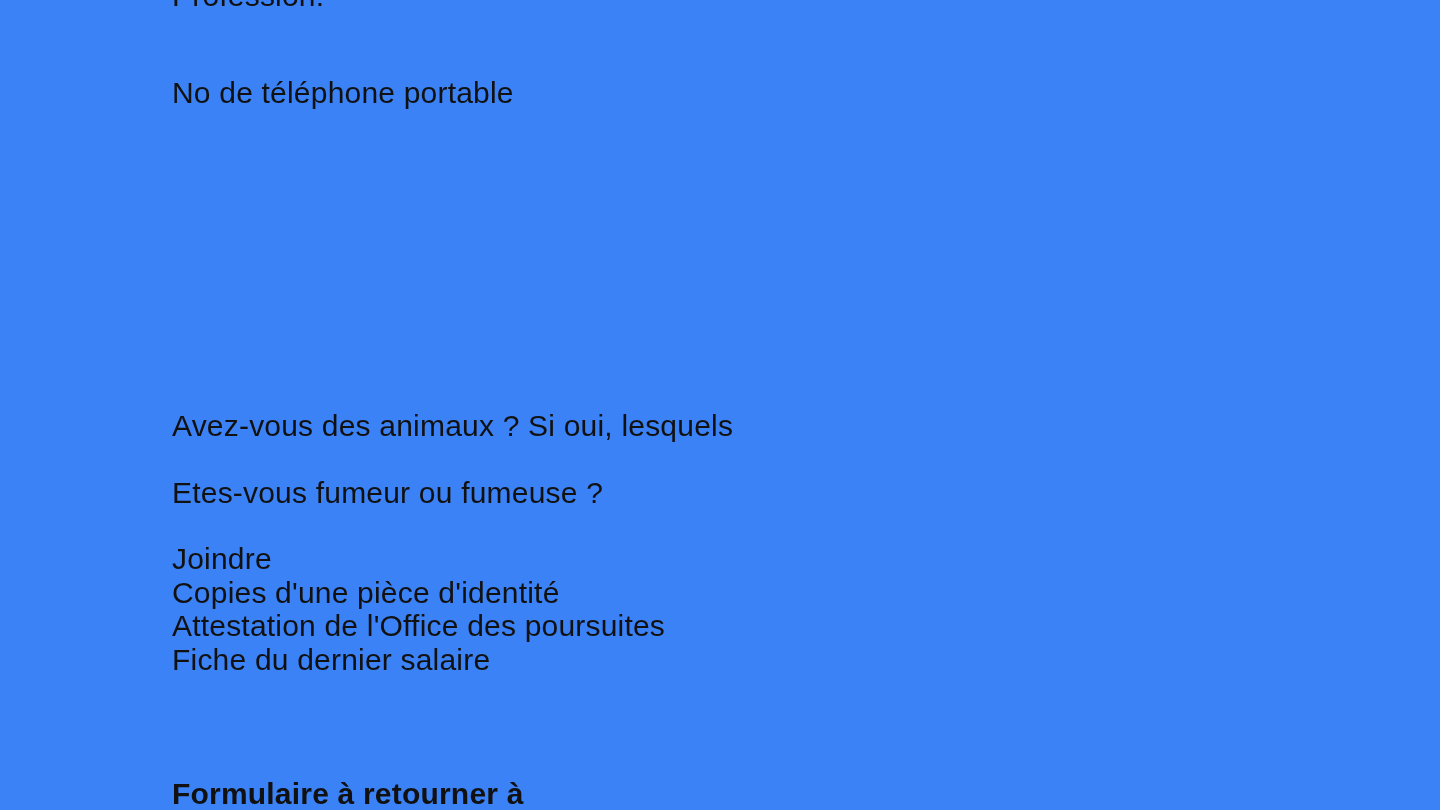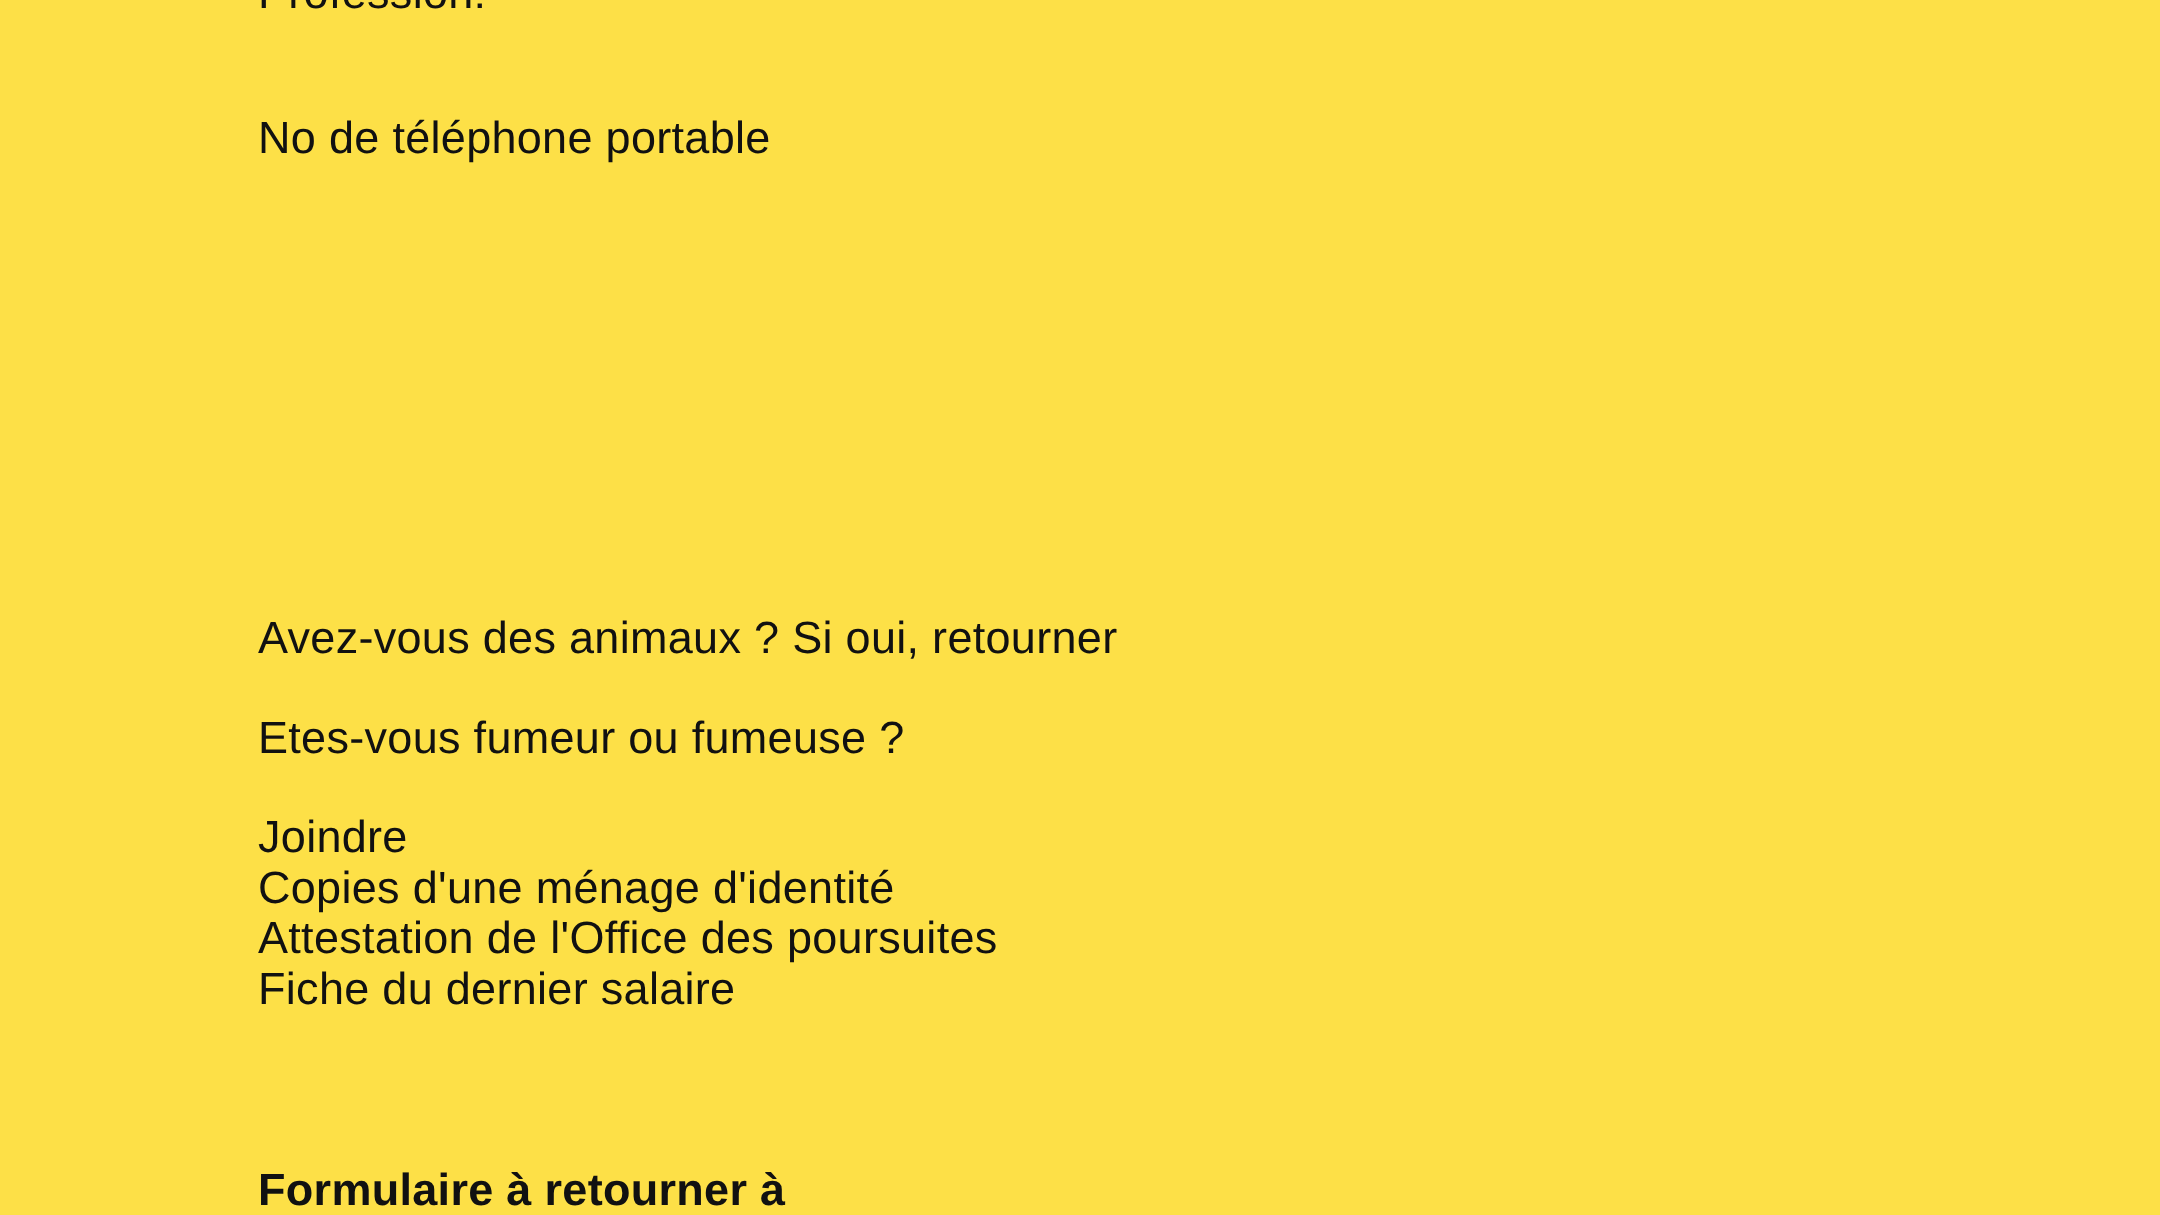--- a/index.html
+++ b/index.html
@@ -7,21 +7,21 @@
     width: 1440px;
     height: 810px;
     overflow: hidden;
     background: #ffffff;
     font-family: "Liberation Sans", sans-serif;
   }
   .page {
     position: relative;
     width: 1440px;
     height: 810px;
-    background: #fde047;
+    background: #3b82f6;
   }
   .line {
     position: absolute;
     left: 172px;
     font-size: 30px;
     line-height: 34px;
     color: #111111;
     white-space: pre;
     letter-spacing: 0.2px;
   }
@@ -40,27 +40,27 @@
 
 <div class="page">
 
   <div class="line" style="top:-21px">Profession:</div>
 
   <div class="line" style="top:76px">No de téléphone portable</div>
 
 
 
 
-  <div class="line" style="top:409px">Avez-vous des animaux ? Si oui, retourner</div>
+  <div class="line" style="top:409px">Avez-vous des animaux ? Si oui, lesquels</div>
 
   <div class="line" style="top:476px">Etes-vous fumeur ou fumeuse ?</div>
 
   <div class="line" style="top:542px">Joindre</div>
 
-  <div class="line" style="top:576px">Copies d'une ménage d'identité</div>
+  <div class="line" style="top:576px">Copies d'une pièce d'identité</div>
 
   <div class="line" style="top:609px">Attestation de l'Office des poursuites</div>
 
   <div class="line" style="top:643px">Fiche du dernier salaire</div>
 
 
   <div class="line bold" style="top:777px">Formulaire à retourner à</div>
 
 </div>
 

